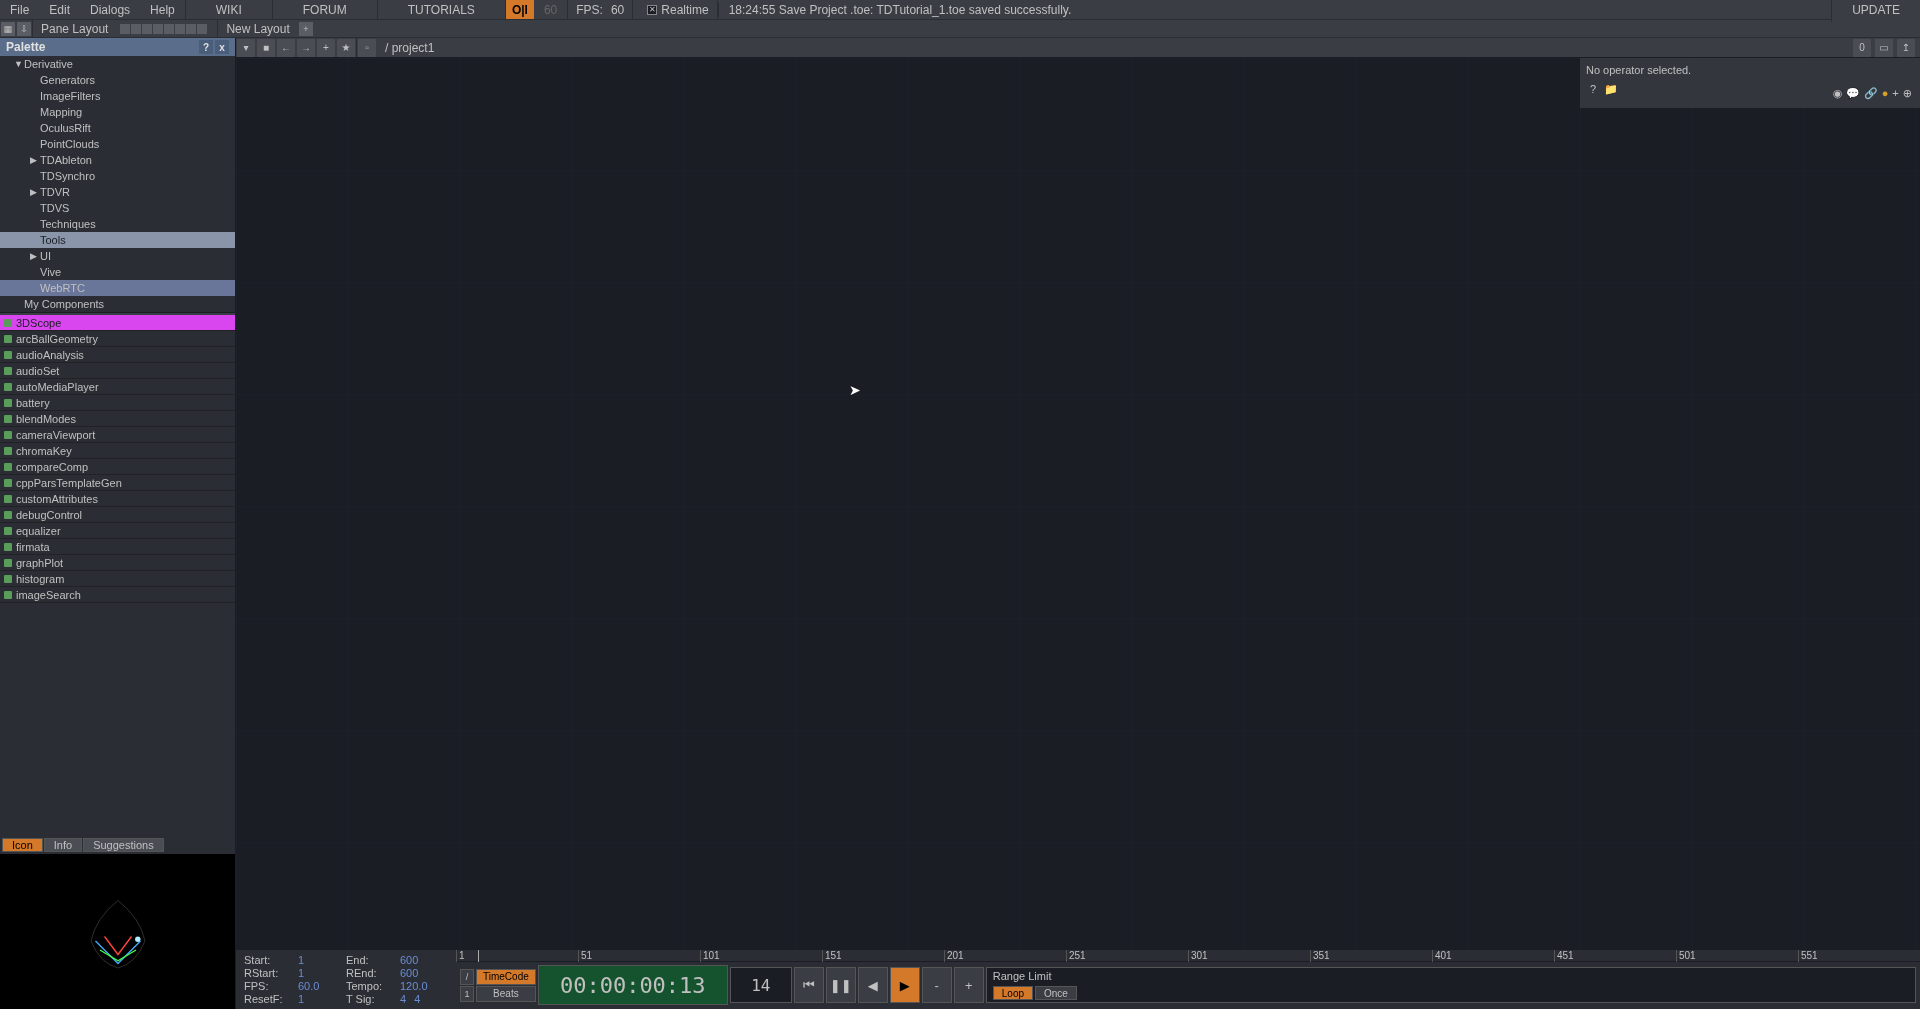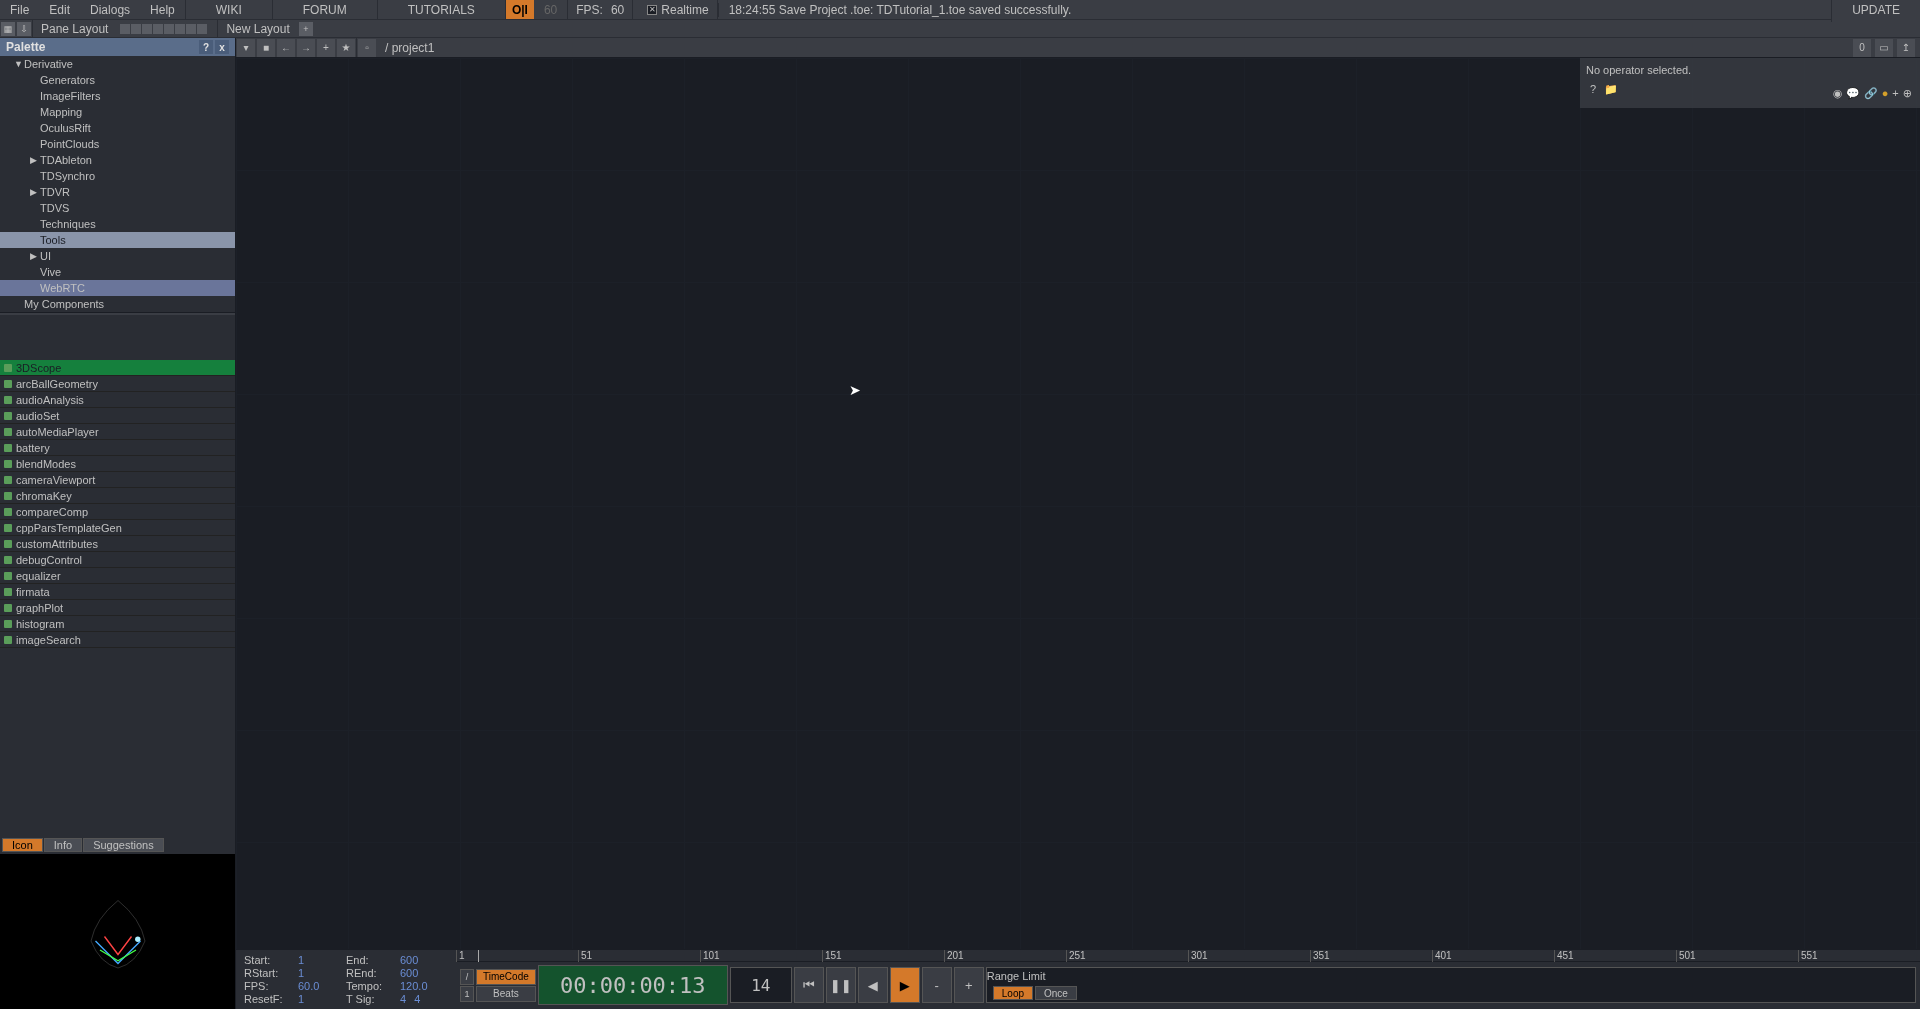--- a/index.html
+++ b/index.html
@@ -35,21 +35,21 @@
 .palette-tree { flex: 0 0 auto; overflow-y: auto; background: #2a2d34; border-bottom: 1px solid #1a1d24; max-height: 275px; }
 .tree-item { height: 16px; display: flex; align-items: center; padding-left: 6px; cursor: pointer; font-size: 11px; }
 .tree-item.l1 { padding-left: 14px; }
 .tree-item.l2 { padding-left: 30px; }
 .tree-item .arrow { width: 10px; display: inline-block; font-size: 9px; }
 .tree-item.selected { background: #8a95aa; color: #1a1d24; }
 .tree-item.highlight { background: #6a759a; }
 
 .palette-list { flex: 1; overflow-y: auto; background: #2a2d34; border-top: 2px solid #3a3d44; }
 .list-item { height: 16px; display: flex; align-items: center; padding-left: 4px; cursor: pointer; font-size: 11px; border-bottom: 1px solid #222; }
-.list-item.selected { background: #15803d; color: #1a1d24; margin-top: 45px; }
+.list-item.selected { background: #d946ef; color: #1a1d24; }
 .list-icon { width: 8px; height: 8px; background: #5a9d5a; margin-right: 4px; border-radius: 1px; }
 
 .palette-tabs { height: 18px; display: flex; gap: 1px; background: #2a2d34; padding: 2px; }
 .ptab { padding: 0 9px; height: 14px; display: flex; align-items: center; font-size: 11px; background: #4a4d54; border: 1px solid #555; }
 .ptab.active { background: #d4792a; color: #000; }
 
 .preview { flex: 0 0 155px; background: #000; display: flex; align-items: center; justify-content: center; position: relative; }
 .preview svg { width: 90px; height: 90px; }
 
 
@@ -82,21 +82,21 @@
 
 .transport { height: 48px; display: flex; align-items: center; background: #2a2d34; gap: 2px; padding: 0 4px; }
 .tc-group { display: flex; flex-direction: column; gap: 1px; }
 .tc-btn { height: 16px; padding: 0 6px; font-size: 10px; border: 1px solid #555; background: #3a3d44; display:flex;align-items:center;justify-content:center; }
 .tc-btn.active { background: #d4792a; color: #000; }
 .tc-display { width: 190px; height: 40px; background: #14532d; border: 1px solid #555; display: flex; align-items: center; justify-content: center; font-size: 22px; font-family: monospace; }
 .frame-display { width: 62px; height: 36px; background: #1a1d24; border: 1px solid #555; display:flex;align-items:center;justify-content:center; font-size: 16px; font-family: monospace; }
 .play-btn { width: 30px; height: 36px; background: #3a3d44; border: 1px solid #555; display:flex;align-items:center;justify-content:center; font-size: 13px; }
 .play-btn.active { background: #d4792a; color: #000; }
 .range-group { flex:1; height:36px; background:#1a1d24; border:1px solid #555; position:relative; font-size:11px; }
-.range-label { position:absolute; top:2px; left:0; }
+.range-label { position:absolute; top:2px; left:6px; }
 .loop-btns { position:absolute; bottom:2px; left:6px; display:flex; gap:2px; }
 .loop-btn { padding: 0 8px; height: 14px; font-size:10px; border:1px solid #555; background:#3a3d44; display:flex;align-items:center; }
 .loop-btn.active { background: #d4792a; color:#000; }
 
 .v-slot { width:14px; display:flex; flex-direction:column; gap:1px; }
 .v-slot div { height:16px; background:#3a3d44; border:1px solid #555; font-size:9px; display:flex;align-items:center;justify-content:center; }
 
 
 ::-webkit-scrollbar { width: 10px; }
 ::-webkit-scrollbar-track { background: #1a1d24; }

